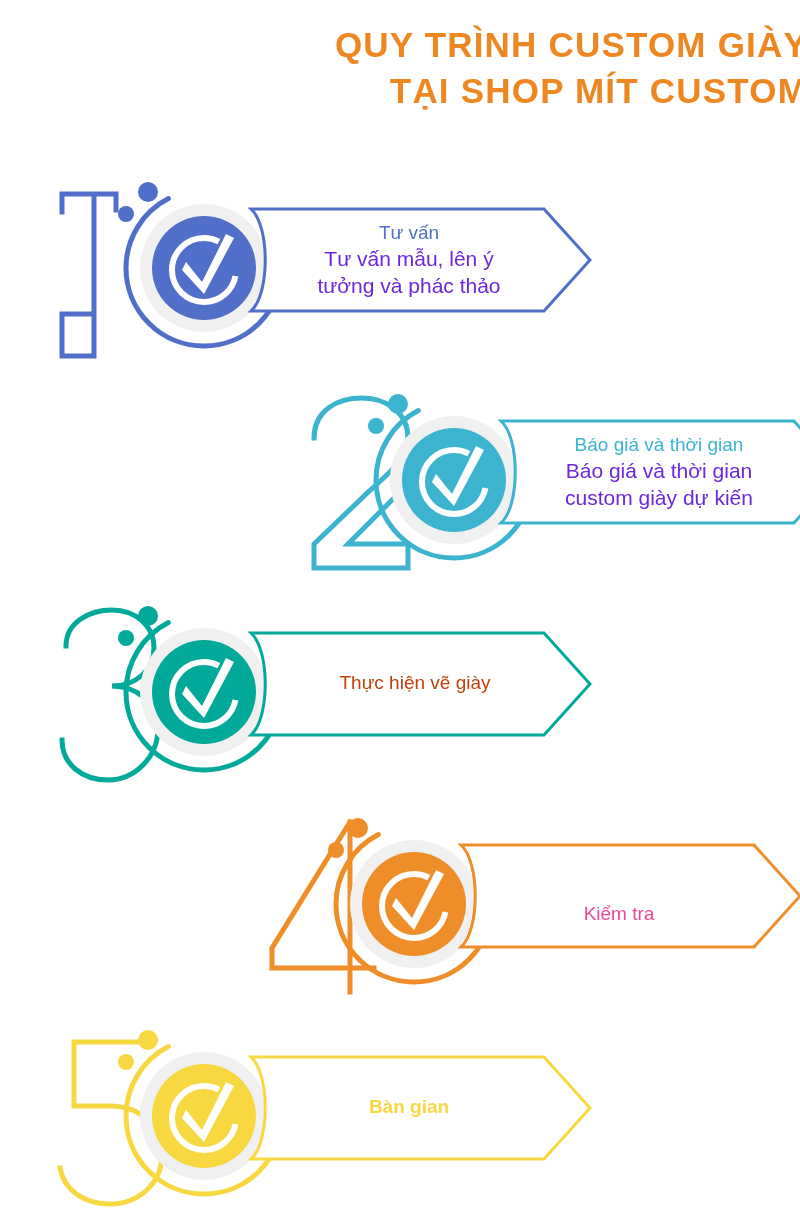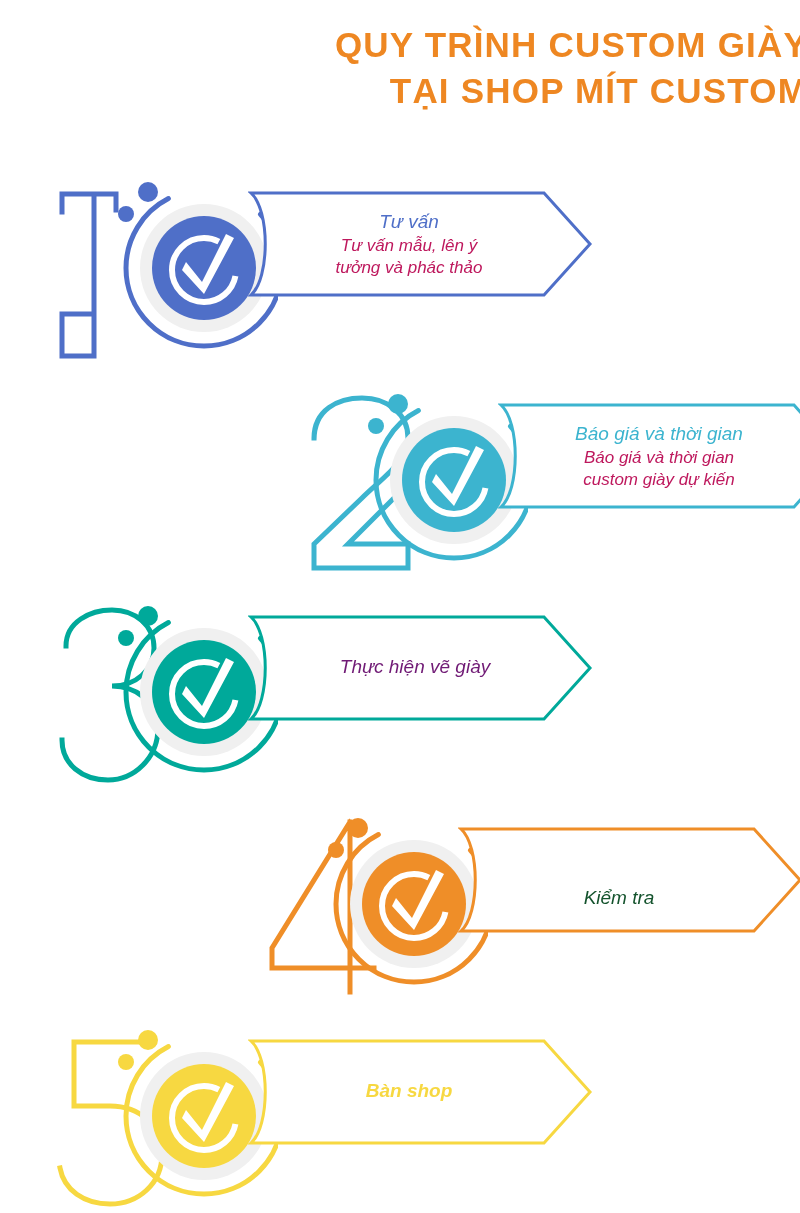--- a/index.html
+++ b/index.html
@@ -58,44 +58,44 @@
     position:absolute;
     left:104px;top:48px;
     width:104px;height:104px;
     border-radius:50%;
   }
   .badge svg{position:absolute;left:0;top:0;}
 
   
   .banner{
     position:absolute;
-    left:200px;top:22px;
-    width:345px;height:108px;font-style:italic;
+    left:200px;top:38px;
+    width:345px;height:108px;
   }
   .banner .shape{position:absolute;left:0;top:0;}
   .banner-text{
     position:absolute;
     left:0;top:0;width:300px;height:108px;
     display:flex;flex-direction:column;
     align-items:center;justify-content:center;
     text-align:center;
     padding-left:22px;
     box-sizing:border-box;
   }
   .banner-title{
     font-size:19px;
     line-height:1.22;
     margin-bottom:2px;
     white-space:nowrap;
   }
   .banner-title.bold{font-weight:bold;}
   .banner-body{
-    font-size:17px;
+    font-size:21px;
     line-height:1.28;
-    color:#be185d;
+    color:#6d28d9;
     white-space:pre-line;
   }
 </style>
 </head>
 <body>
 
 <div class="title-block">
   <span class="title-line">QUY TRÌNH CUSTOM GIÀY</span>
   <span class="title-line">TẠI SHOP MÍT CUSTOM</span>
 </div>
@@ -174,21 +174,21 @@
               <circle cx="52" cy="54" r="32" fill="none" stroke="#ffffff" stroke-width="6" stroke-dasharray="160 45" stroke-dashoffset="-6"></circle>
               <path d="M30 54 L34 46 L50 66 L74 18 L82 22 L52 78 Z" fill="#ffffff"></path>
             </svg>
           </div>
         </div>
         <div class="banner">
           <svg class="shape" width="345" height="108" viewBox="0 0 345 108">
             <path d="M3 3 L296 3 L342 54 L296 105 L3 105 C22 88 22 20 3 3 Z" fill="#ffffff" stroke="#00a99a" stroke-width="3" stroke-linejoin="miter"></path>
           </svg>
           <div class="banner-text">
-            <div class="banner-title" style="color: #701a75; margin-left: 12px;">Thực hiện vẽ giày</div>
+            <div class="banner-title" style="color: #c2410c; margin-left: 12px;">Thực hiện vẽ giày</div>
           </div>
         </div>
       </div>
     </div>
     <div class="step" style="top: 804px;">
       <div class="step-inner right">
         <div class="graphic">
           <svg width="230" height="200" viewBox="0 0 230 200">
             <path d="M86 12 L8 138 L8 158 L110 158 M86 12 L86 182 M86 56 L86 158" fill="none" stroke="#ef8e28" stroke-width="5" stroke-linecap="square" stroke-linejoin="miter" transform="translate(6,6)"></path>
             <circle cx="156" cy="100" r="78" fill="none" stroke="#ef8e28" stroke-width="5" stroke-dasharray="390 100" stroke-dashoffset="60" stroke-linecap="round"></circle>
@@ -201,21 +201,21 @@
               <circle cx="52" cy="54" r="32" fill="none" stroke="#ffffff" stroke-width="6" stroke-dasharray="160 45" stroke-dashoffset="-6"></circle>
               <path d="M30 54 L34 46 L50 66 L74 18 L82 22 L52 78 Z" fill="#ffffff"></path>
             </svg>
           </div>
         </div>
         <div class="banner">
           <svg class="shape" width="345" height="108" viewBox="0 0 345 108">
             <path d="M3 3 L296 3 L342 54 L296 105 L3 105 C22 88 22 20 3 3 Z" fill="#ffffff" stroke="#ef8e28" stroke-width="3" stroke-linejoin="miter"></path>
           </svg>
           <div class="banner-text">
-            <div class="banner-title" style="color: #14532d; margin-top: 38px;">Kiểm tra</div>
+            <div class="banner-title" style="color: #ec4899; margin-top: 38px;">Kiểm tra</div>
           </div>
         </div>
       </div>
     </div>
     <div class="step" style="top: 1016px;">
       <div class="step-inner left">
         <div class="graphic">
           <svg width="230" height="200" viewBox="0 0 230 200">
             <path d="M100 20 L20 20 L20 84 L56 84 C86 84 108 104 108 132 C108 162 84 182 56 182 C30 182 10 168 6 146" fill="none" stroke="#f7d841" stroke-width="5" stroke-linecap="square" stroke-linejoin="miter" transform="translate(6,6)"></path>
             <circle cx="156" cy="100" r="78" fill="none" stroke="#f7d841" stroke-width="5" stroke-dasharray="390 100" stroke-dashoffset="60" stroke-linecap="round"></circle>
@@ -228,18 +228,18 @@
               <circle cx="52" cy="54" r="32" fill="none" stroke="#ffffff" stroke-width="6" stroke-dasharray="160 45" stroke-dashoffset="-6"></circle>
               <path d="M30 54 L34 46 L50 66 L74 18 L82 22 L52 78 Z" fill="#ffffff"></path>
             </svg>
           </div>
         </div>
         <div class="banner">
           <svg class="shape" width="345" height="108" viewBox="0 0 345 108">
             <path d="M3 3 L296 3 L342 54 L296 105 L3 105 C22 88 22 20 3 3 Z" fill="#ffffff" stroke="#f7d841" stroke-width="3" stroke-linejoin="miter"></path>
           </svg>
           <div class="banner-text">
-            <div class="banner-title bold" style="color: rgb(247, 216, 65);">Bàn shop</div>
+            <div class="banner-title bold" style="color: rgb(247, 216, 65);">Bàn gian</div>
           </div>
         </div>
       </div>
     </div>
   </div>
 
 </body></html>

